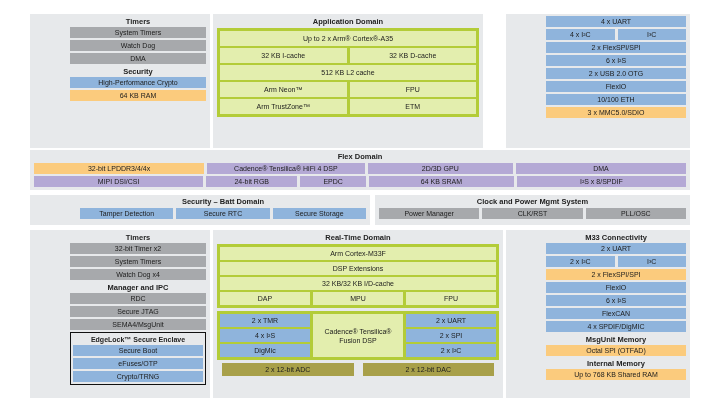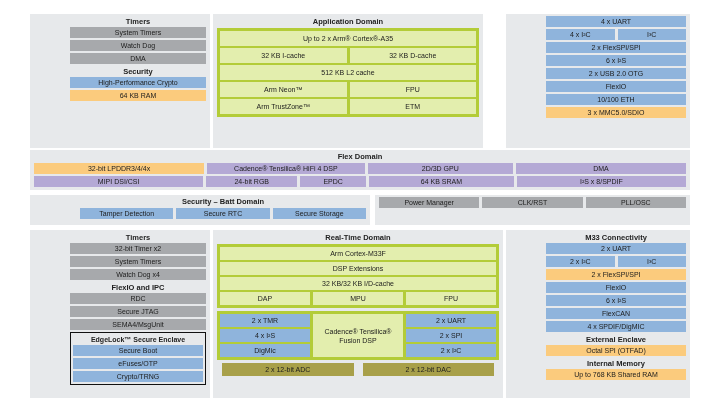--- a/index.html
+++ b/index.html
@@ -158,35 +158,36 @@
       <div class="row" style="margin-top:1px;">
         <div class="blk blue">Tamper Detection</div>
         <div class="blk blue">Secure RTC</div>
         <div class="blk blue">Secure Storage</div>
       </div>
     </div>
   </div>
 
   <div class="panel" style="left:375px;top:195px;width:315px;height:30px;">
     <div style="padding:1px 4px 0 4px;">
+      <div class="panel-title">Clock and Power Mgmt System</div>
       <div class="row" style="margin-top:1px;">
         <div class="blk gray">Power Manager</div>
         <div class="blk gray">CLK/RST</div>
         <div class="blk gray">PLL/OSC</div>
       </div>
     </div>
   </div>
 
   <div class="panel" style="left:30px;top:230px;width:180px;height:168px;">
     <div class="stack" style="padding-top:2px;">
       <div class="panel-title">Timers</div>
       <div class="blk gray">32-bit Timer x2</div>
       <div class="blk gray">System Timers</div>
       <div class="blk gray">Watch Dog x4</div>
-      <div class="panel-title">FlexIO and IPC</div>
+      <div class="panel-title">Manager and IPC</div>
       <div class="blk gray">RDC</div>
       <div class="blk gray">Secure JTAG</div>
       <div class="blk gray">SEMA4/MsgUnit</div>
       <div class="enclave" style="margin-top:1px;">
         <div class="sub-title">EdgeLock™ Secure Enclave</div>
         <div class="blk blue">Secure Boot</div>
         <div class="blk blue">eFuses/OTP</div>
         <div class="blk blue">Crypto/TRNG</div>
       </div>
     </div>
@@ -241,20 +242,20 @@
       <div class="blk blue">2 x UART</div>
       <div class="row">
         <div class="blk blue">2 x I²C</div>
         <div class="blk blue">I³C</div>
       </div>
       <div class="blk orange">2 x FlexSPI/SPI</div>
       <div class="blk blue">FlexIO</div>
       <div class="blk blue">6 x I²S</div>
       <div class="blk blue">FlexCAN</div>
       <div class="blk blue">4 x SPDIF/DigMIC</div>
-      <div class="panel-title">External Enclave</div>
+      <div class="panel-title">MsgUnit Memory</div>
       <div class="blk orange">Octal SPI (OTFAD)</div>
       <div class="panel-title">Internal Memory</div>
       <div class="blk orange">Up to 768 KB Shared RAM</div>
     </div>
   </div>
 
 </div>
 
 </body></html>

